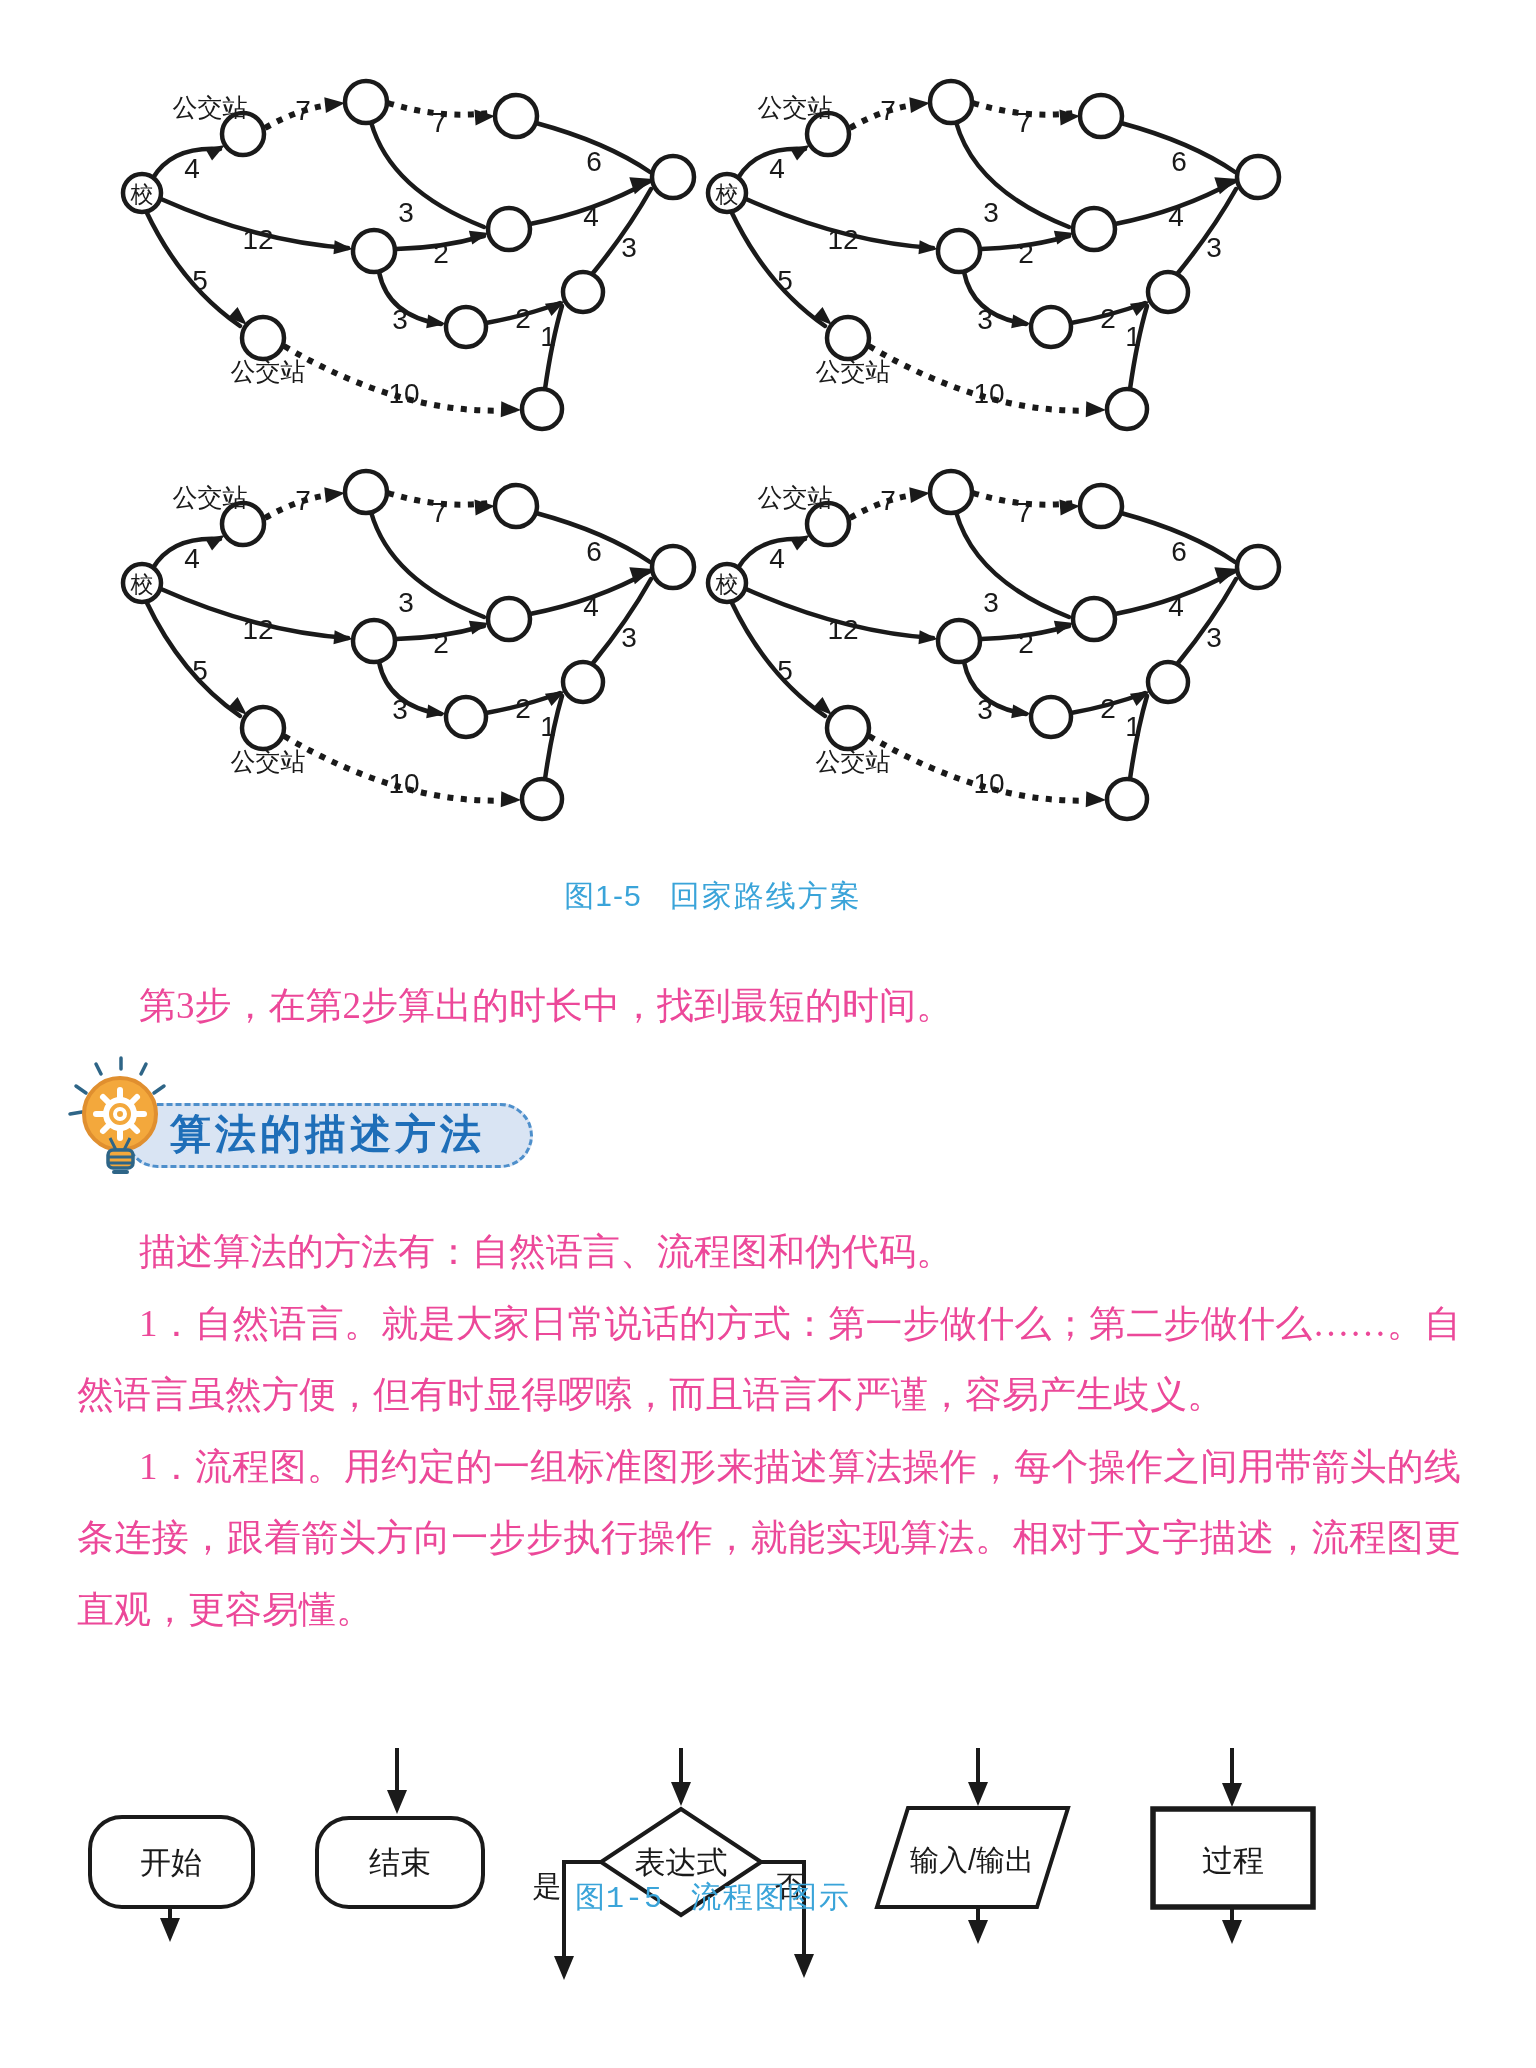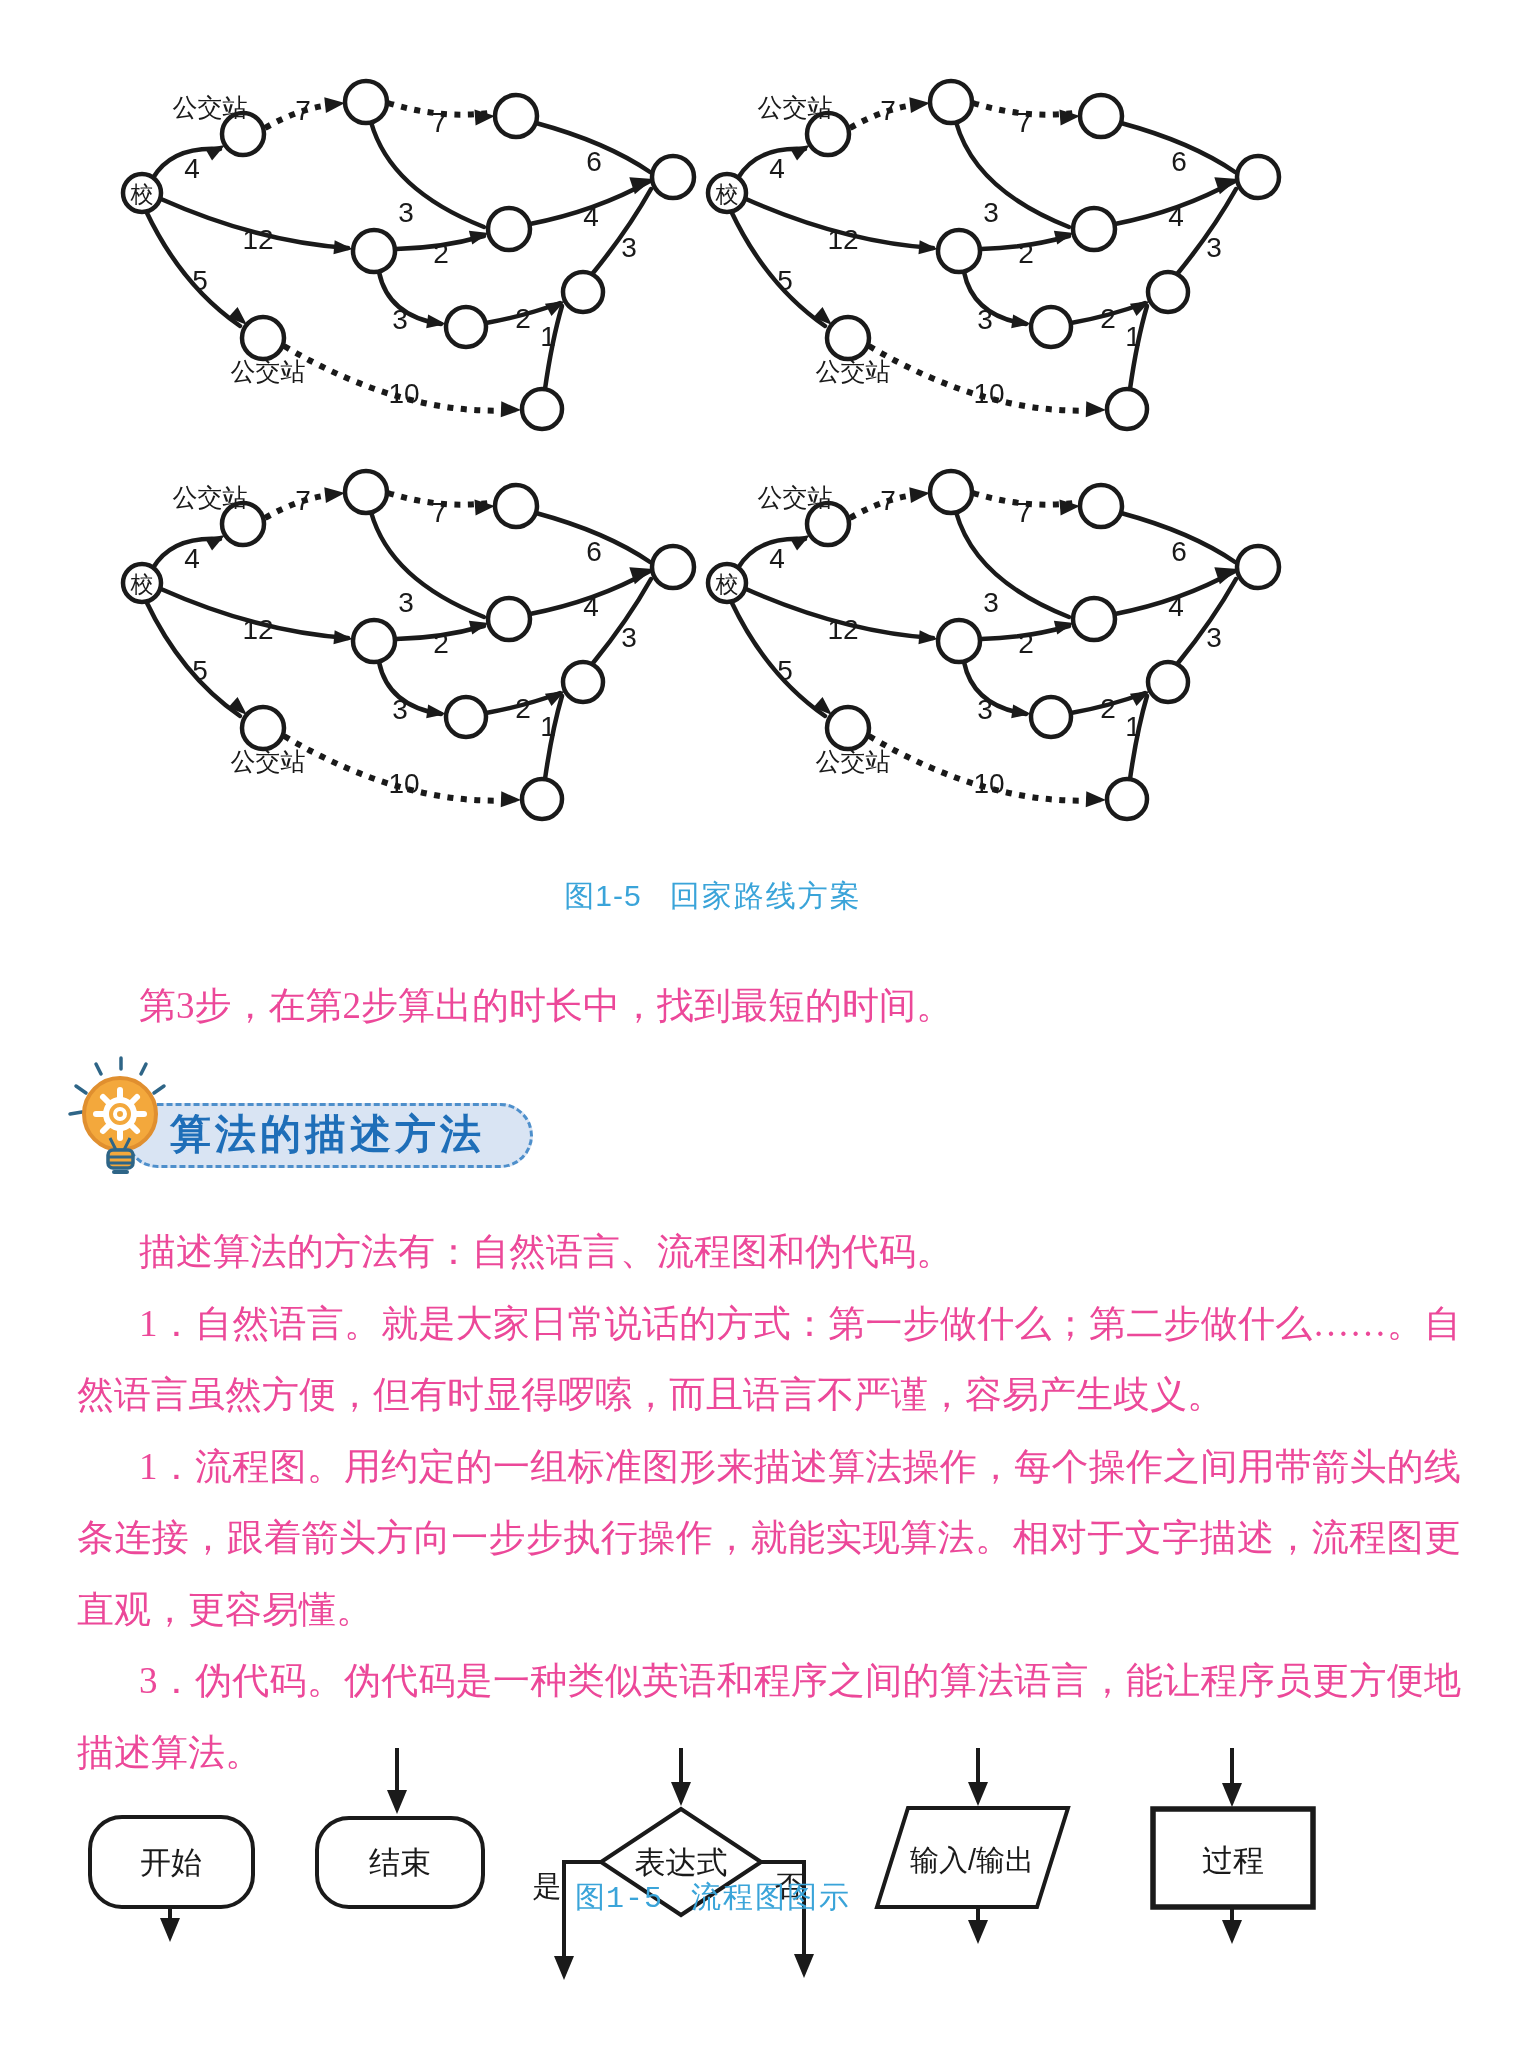--- a/index.html
+++ b/index.html
@@ -175,21 +175,20 @@
       <line x1="50" y1="105" x2="75" y2="105" stroke="#2E6587" stroke-width="3"></line>
       <line x1="51" y1="111" x2="74" y2="111" stroke="#2E6587" stroke-width="3"></line>
       <line x1="56" y1="120" x2="69" y2="120" stroke="#2E6587" stroke-width="4" stroke-linecap="round"></line>
     </g>
   </svg>
 
   <div class="bodytext" id="paragraphs" style="top:1216px;">
     <p>描述算法的方法有：自然语言、流程图和伪代码。</p>
     <p>1．自然语言。就是大家日常说话的方式：第一步做什么；第二步做什么……。自然语言虽然方便，但有时显得啰嗦，而且语言不严谨，容易产生歧义。</p>
     <p>1．流程图。用约定的一组标准图形来描述算法操作，每个操作之间用带箭头的线条连接，跟着箭头方向一步步执行操作，就能实现算法。相对于文字描述，流程图更直观，更容易懂。</p>
-    <p>3．伪代码。伪代码是一种类似英语和程序之间的算法语言，能让程序员更方便地描述算法。</p>
   </div>
 
   <svg class="fig5" width="1536" height="260" viewBox="0 0 1536 260">
 
     <g>
       <rect class="fc-shape" x="90" y="77" width="163" height="90" rx="32" ry="32"></rect>
       <text class="fc-label" x="171" y="122" dominant-baseline="central">开始</text>
       <line class="fc-line" x1="170" y1="167" x2="170" y2="180"></line>
       <polygon class="ah" points="170,202 160,178 180,178"></polygon>
     </g>

